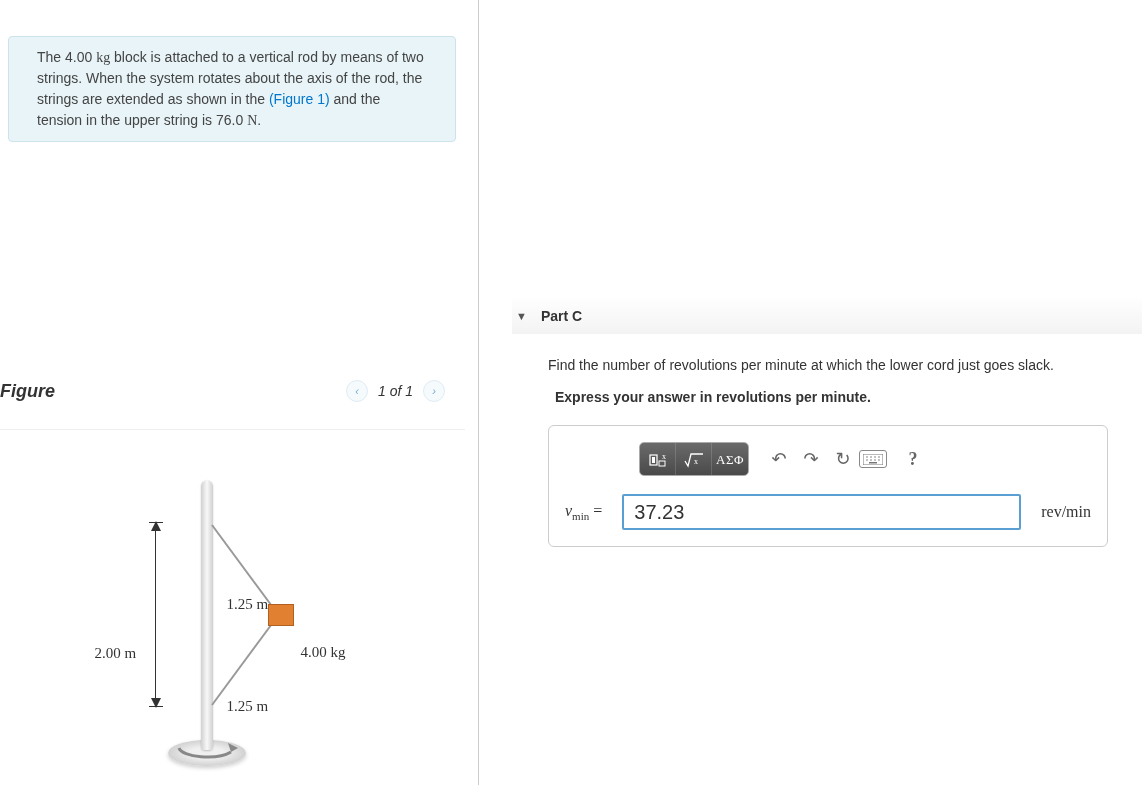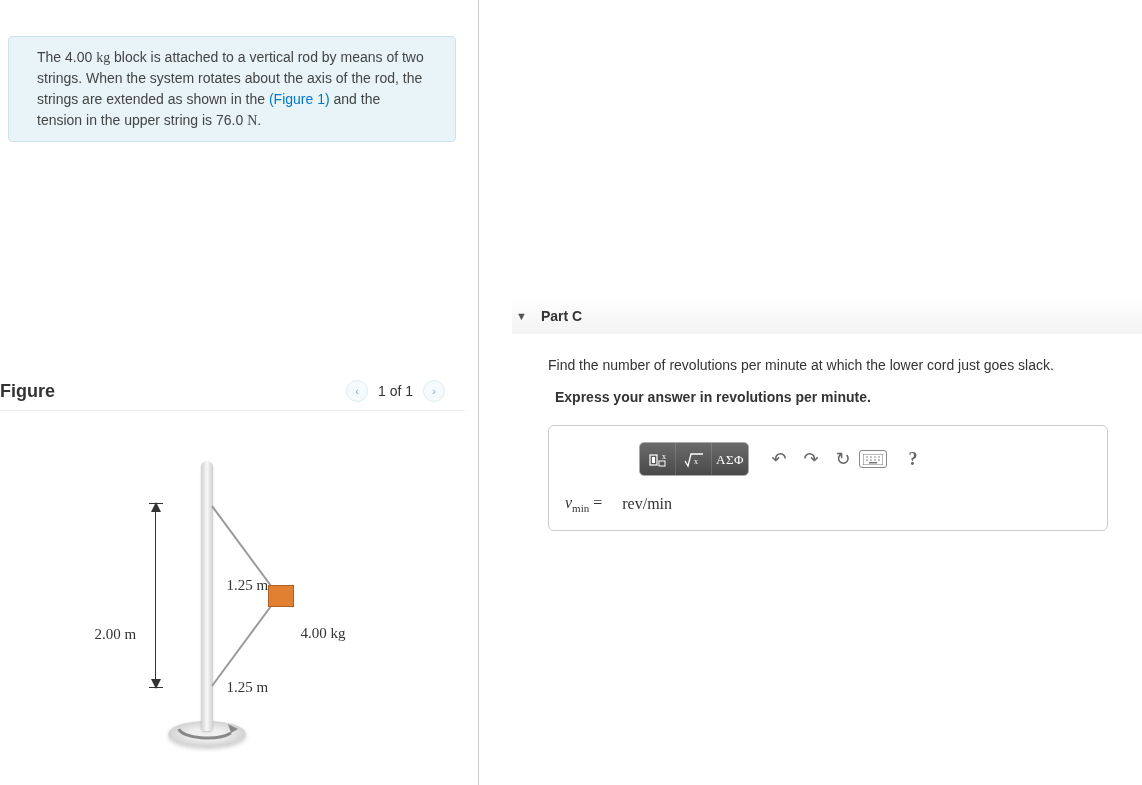--- a/index.html
+++ b/index.html
@@ -23,22 +23,23 @@
     .figure-section {
       position: absolute;
       top: 380px;
       left: 0;
       width: 465px;
     }
     .figure-header {
       display: flex;
       justify-content: space-between;
       align-items: center;
-      padding: 0 10px 8px 0;
+      padding: 0 10px 27px 0;
       border-bottom: 1px solid #eee;
+      font-style: italic;
     }
     .figure-title { font-size: 18px; font-weight: bold; color: #333; }
     .pager { display: flex; align-items: center; gap: 10px; color: #333; font-size: 14px; margin-right: 10px; }
     .pager-btn { 
       width: 22px; height: 22px; 
       border-radius: 50%; 
       border: 1px solid #e0ecf3; 
       background: #f5fafd; 
       color: #7baac6; 
       display: flex; align-items: center; justify-content: center;
@@ -275,15 +276,16 @@
           <circle cx="12" cy="6" r="0.8" fill="#777"></circle>
           <circle cx="16" cy="6" r="0.8" fill="#777"></circle>
           <rect x="6" y="8" width="8" height="1.5" fill="#777"></rect>
         </svg>
     </div>
     <div class="tb-light q">?</div>
   </div>
 
   <div class="answer-row">
     <span class="var-label"><span>ν</span><sub>min</sub><span style="font-style:normal"> = </span></span>
+    <input class="answer-input" type="text" value="37.23" style="">
     <span class="unit-label">rev/min</span>
   </div>
 </div>
 
 </body></html>

